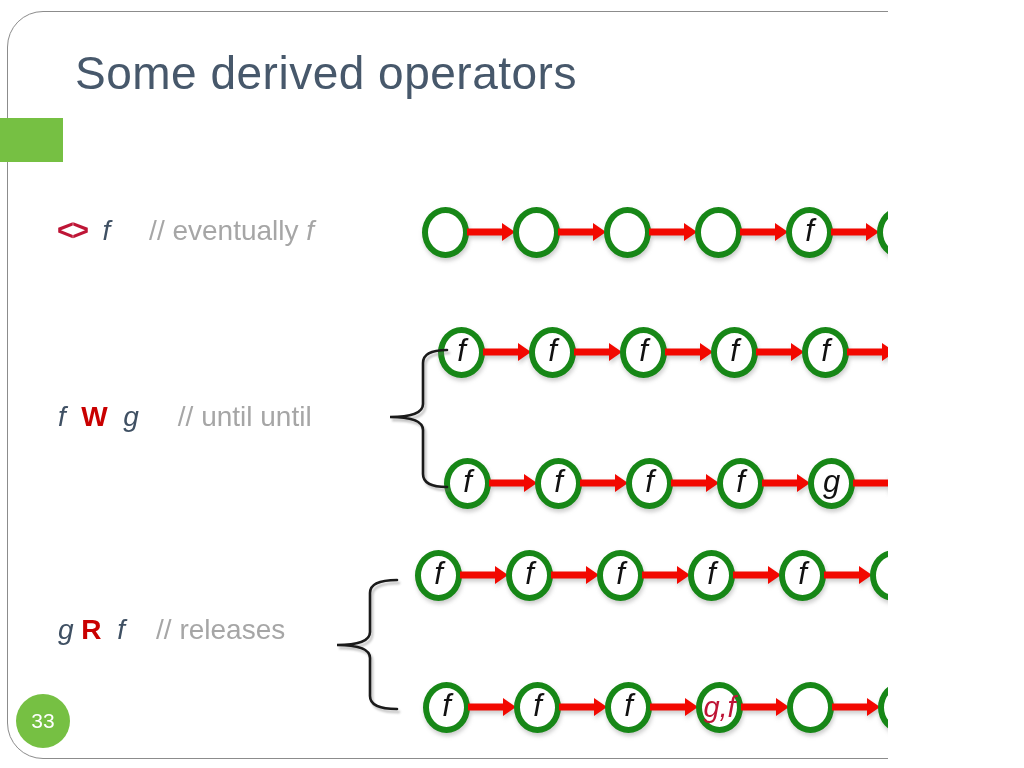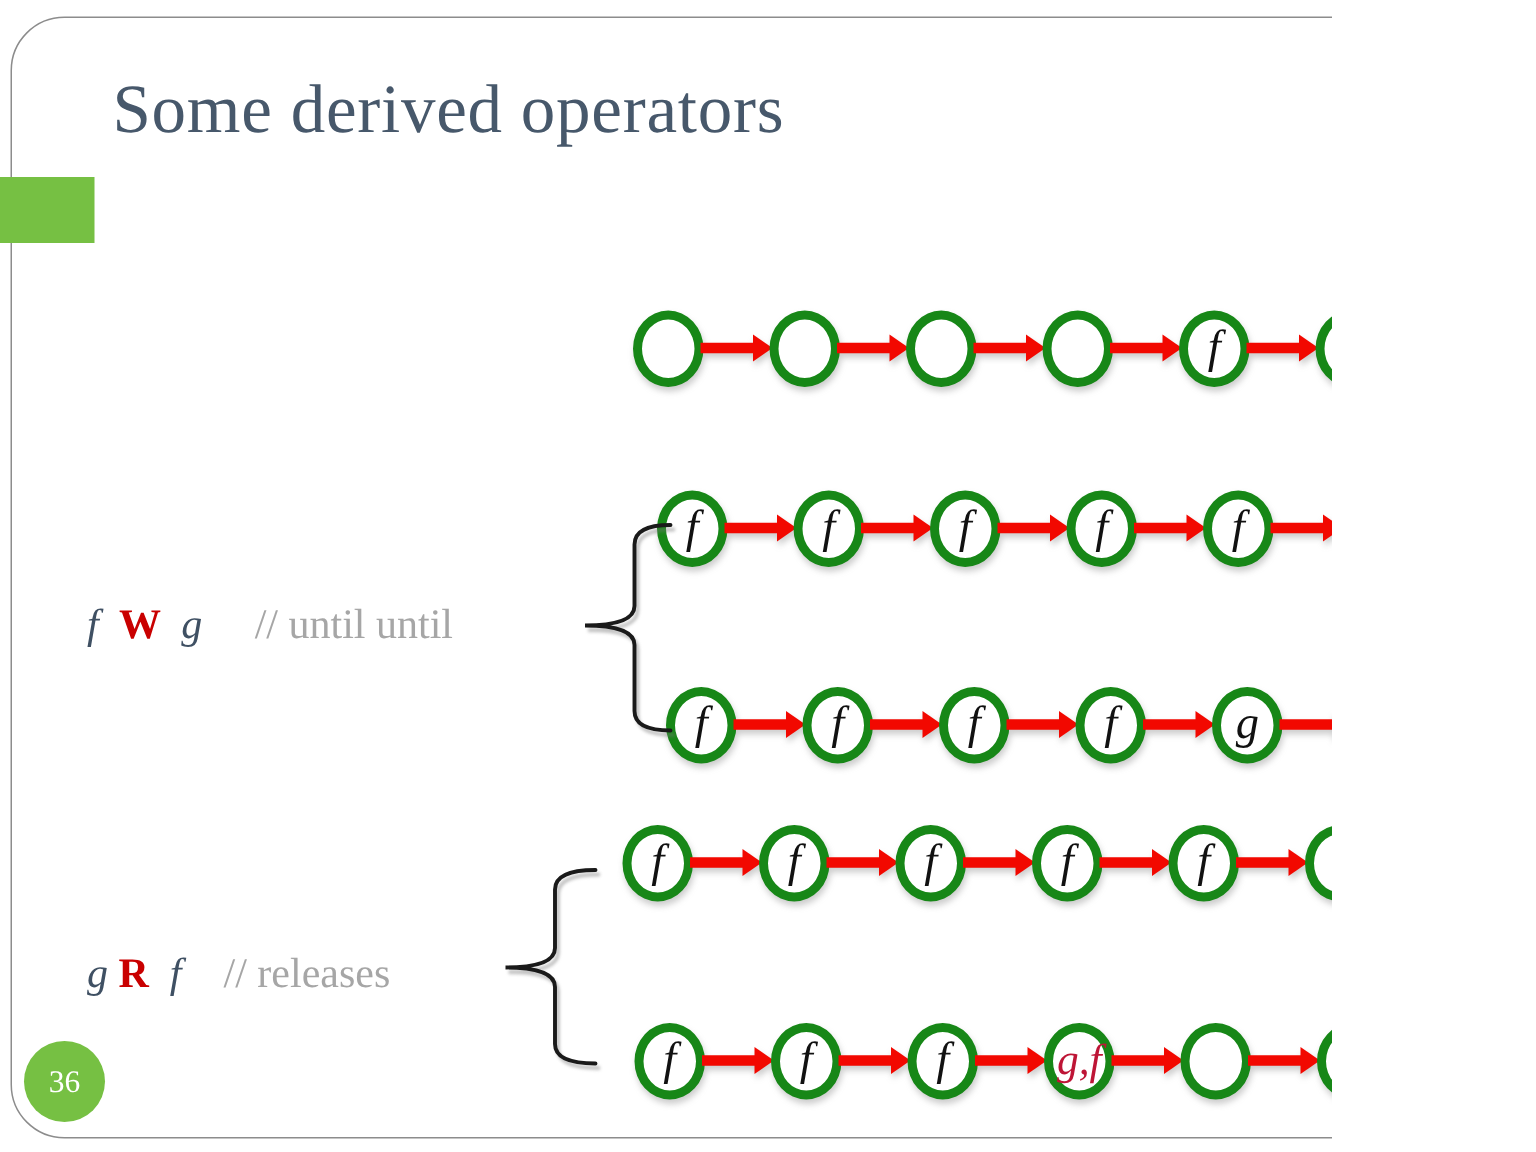--- a/index.html
+++ b/index.html
@@ -1,17 +1,17 @@
 <!DOCTYPE html>
 <html><head>
 <meta charset="utf-8">
 <style>
   html,body{margin:0;padding:0;background:#fff;}
   #slide{position:relative;width:888px;height:768px;background:#fff;overflow:hidden;
-         font-family:Liberation Serif, serif;}
+         font-family:Liberation Sans, sans-serif;}
   #frame{position:absolute;left:7px;top:11px;width:1006px;height:746px;
          border:1.5px solid var(--frame-gray);border-radius:36px;background:#fff;}
   #accent-bar{position:absolute;background:var(--accent-green);z-index:3;}
   #title{position:absolute;left:75px;top:46px;font-size:46px;color:var(--title-slate);
          letter-spacing:.5px;z-index:2;}
   .op-row{position:absolute;white-space:pre;font-size:28px;transform:translateY(-50%);z-index:2;}
   .seg-sym{color:var(--crimson);font-weight:bold;font-size:29px;letter-spacing:-2px;}
   .seg-op{color:var(--op-red);font-weight:bold;}
   .seg-var{color:var(--var-slate);font-style:italic;}
   .seg-comment{color:var(--comment-gray);}
@@ -246,17 +246,18 @@
           <div class="arrow-shaft"></div>
           <div class="arrow-head"></div>
         </div>
       </div>
     </div>
   <svg id="braces-svg" width="1024" height="768">
       <path d="M 447 350 Q 423 350 423 363 L 423 404 Q 423 417 390 417 Q 423 417 423 430 L 423 474 Q 423 487 447 487"></path>
       <path d="M 397 580 Q 370 580 370 593 L 370 632 Q 370 645 337 645 Q 370 645 370 658 L 370 696 Q 370 709 397 709"></path>
     </svg>
   <div id="page-badge" style="left: 16px; top: 694px; width: 54px; height: 54px;">
-    <span>36</span>
+    <span>33</span>
   </div>
+<div class="op-row" style="left: 57px; top: 230px;"><span class="seg-sym">&lt;&gt;</span><span class="seg-var">  f</span><span class="seg-comment">     // eventually </span><span class="seg-comment-italic">f</span></div>
     <div class="op-row" style="left: 58px; top: 417px;"><span class="seg-var">f </span><span class="seg-op"> W </span><span class="seg-var"> g</span><span class="seg-comment">     // until until</span></div>
-    <div class="op-row" style="left: 58px; top: 650px;"><span class="seg-var">g </span><span class="seg-op">R</span><span class="seg-var">  f</span><span class="seg-comment">    // releases</span></div>
+    <div class="op-row" style="left: 58px; top: 630px;"><span class="seg-var">g </span><span class="seg-op">R</span><span class="seg-var">  f</span><span class="seg-comment">    // releases</span></div>
   </div>
 
 </body></html>

